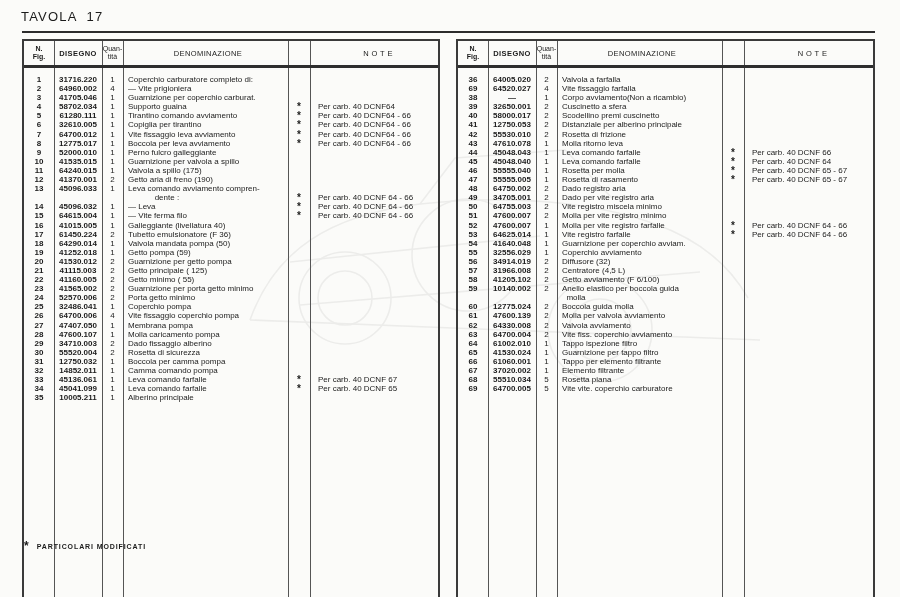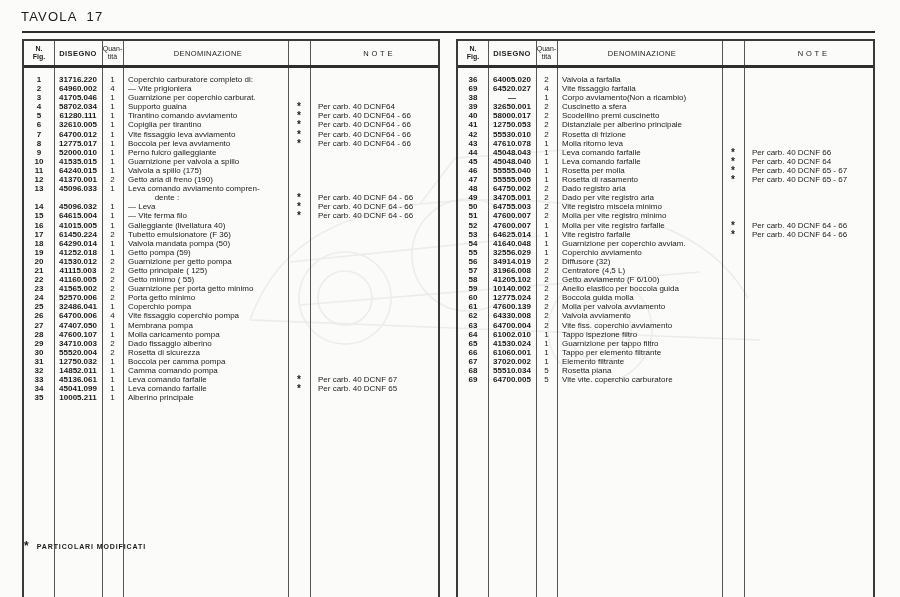--- a/index.html
+++ b/index.html
@@ -569,20 +569,28 @@
       </div>
       <div class="trow">
         <div class="cell c1">59</div>
         <div class="cell c2">10140.002</div>
         <div class="cell c3">2</div>
         <div class="cell c4">Anello elastico per boccola guida</div>
         <div class="cell c5"></div>
         <div class="cell c6"></div>
       </div>
       <div class="trow">
+        <div class="cell c1"></div>
+        <div class="cell c2"></div>
+        <div class="cell c3"></div>
+        <div class="cell c4">  molla</div>
+        <div class="cell c5"></div>
+        <div class="cell c6"></div>
+      </div>
+      <div class="trow">
         <div class="cell c1">60</div>
         <div class="cell c2">12775.024</div>
         <div class="cell c3">2</div>
         <div class="cell c4">Boccola guida molla</div>
         <div class="cell c5"></div>
         <div class="cell c6"></div>
       </div>
       <div class="trow">
         <div class="cell c1">61</div>
         <div class="cell c2">47600.139</div>

